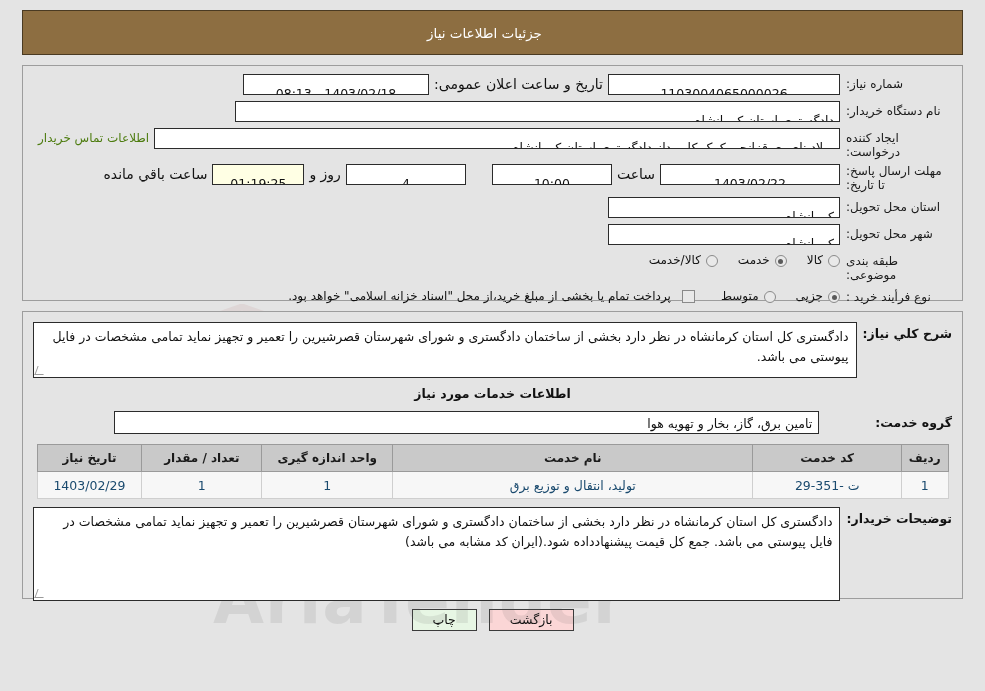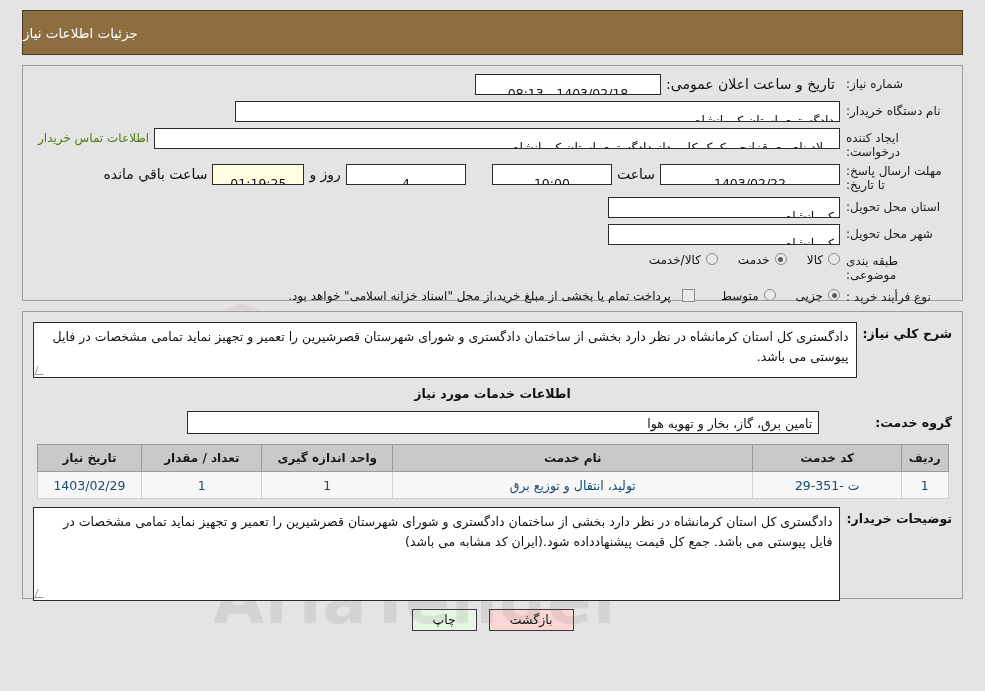--- a/index.html
+++ b/index.html
@@ -18,21 +18,21 @@
   }
 
   
   .header-bar {
     margin: 10px 22px 8px 22px;
     height: 45px;
     background: #8d6e41;
     border: 1px solid #4a3a22;
     display: flex;
     align-items: center;
-    justify-content: flex-end;
+    justify-content: center;
     box-sizing: border-box;
   }
   .header-title {
     color: #ffffff;
     font-size: 13.5px;
     padding-right: 16px;
     white-space: nowrap;
   }
 
   
@@ -133,21 +133,21 @@
     width: 5px;
     height: 5px;
     border-radius: 50%;
     background: #5a5a5a;
   }
   .radio-label {
     font-size: 12px;
     margin-left: 14px;
     white-space: nowrap;
   }
-  .radio-item { display: flex; align-items: flex-start; gap: 5px; }
+  .radio-item { display: flex; align-items: flex-end; gap: 5px; }
 
   .checkbox {
     width: 13px;
     height: 13px;
     border: 1px solid #8a8a8a;
     background: #e9e9e9;
     box-sizing: border-box;
     flex: 0 0 13px;
   }
   .chk-text {
@@ -200,21 +200,21 @@
 
   .svc-row { display: flex; align-items: center; margin-bottom: 10px; }
   .svc-label {
     font-weight: bold;
     font-size: 12.5px;
     padding-left: 8px;
     white-space: nowrap;
     margin-left: 48px;
   }
   .svc-box {
-    width: 632px;
+    width: 705px;
     border: 1px solid #2b2b2b;
     background: #ffffff;
     height: 23px;
     line-height: 23px;
     font-size: 12.5px;
     text-align: right;
     padding: 0 6px;
     box-sizing: border-box;
     color: #111;
   }
@@ -296,20 +296,21 @@
 <body>
 
 <div class="header-bar">
   <div class="header-title">جزئیات اطلاعات نیاز</div>
 </div>
 
 <div class="panel panel-top">
 
   <div class="frow">
     <div class="flabel">شماره نیاز:</div>
+    <div class="fbox w-need-no">1103004065000026</div>
     <div class="spacer-txt">تاریخ و ساعت اعلان عمومی:</div>
     <div class="fbox w-announce">1403/02/18 - 08:13</div>
   </div>
 
   <div class="frow">
     <div class="flabel">نام دستگاه خریدار:</div>
     <div class="fbox rightal w-org">دادگستری استان کرمانشاه</div>
   </div>
 
   <div class="frow">

